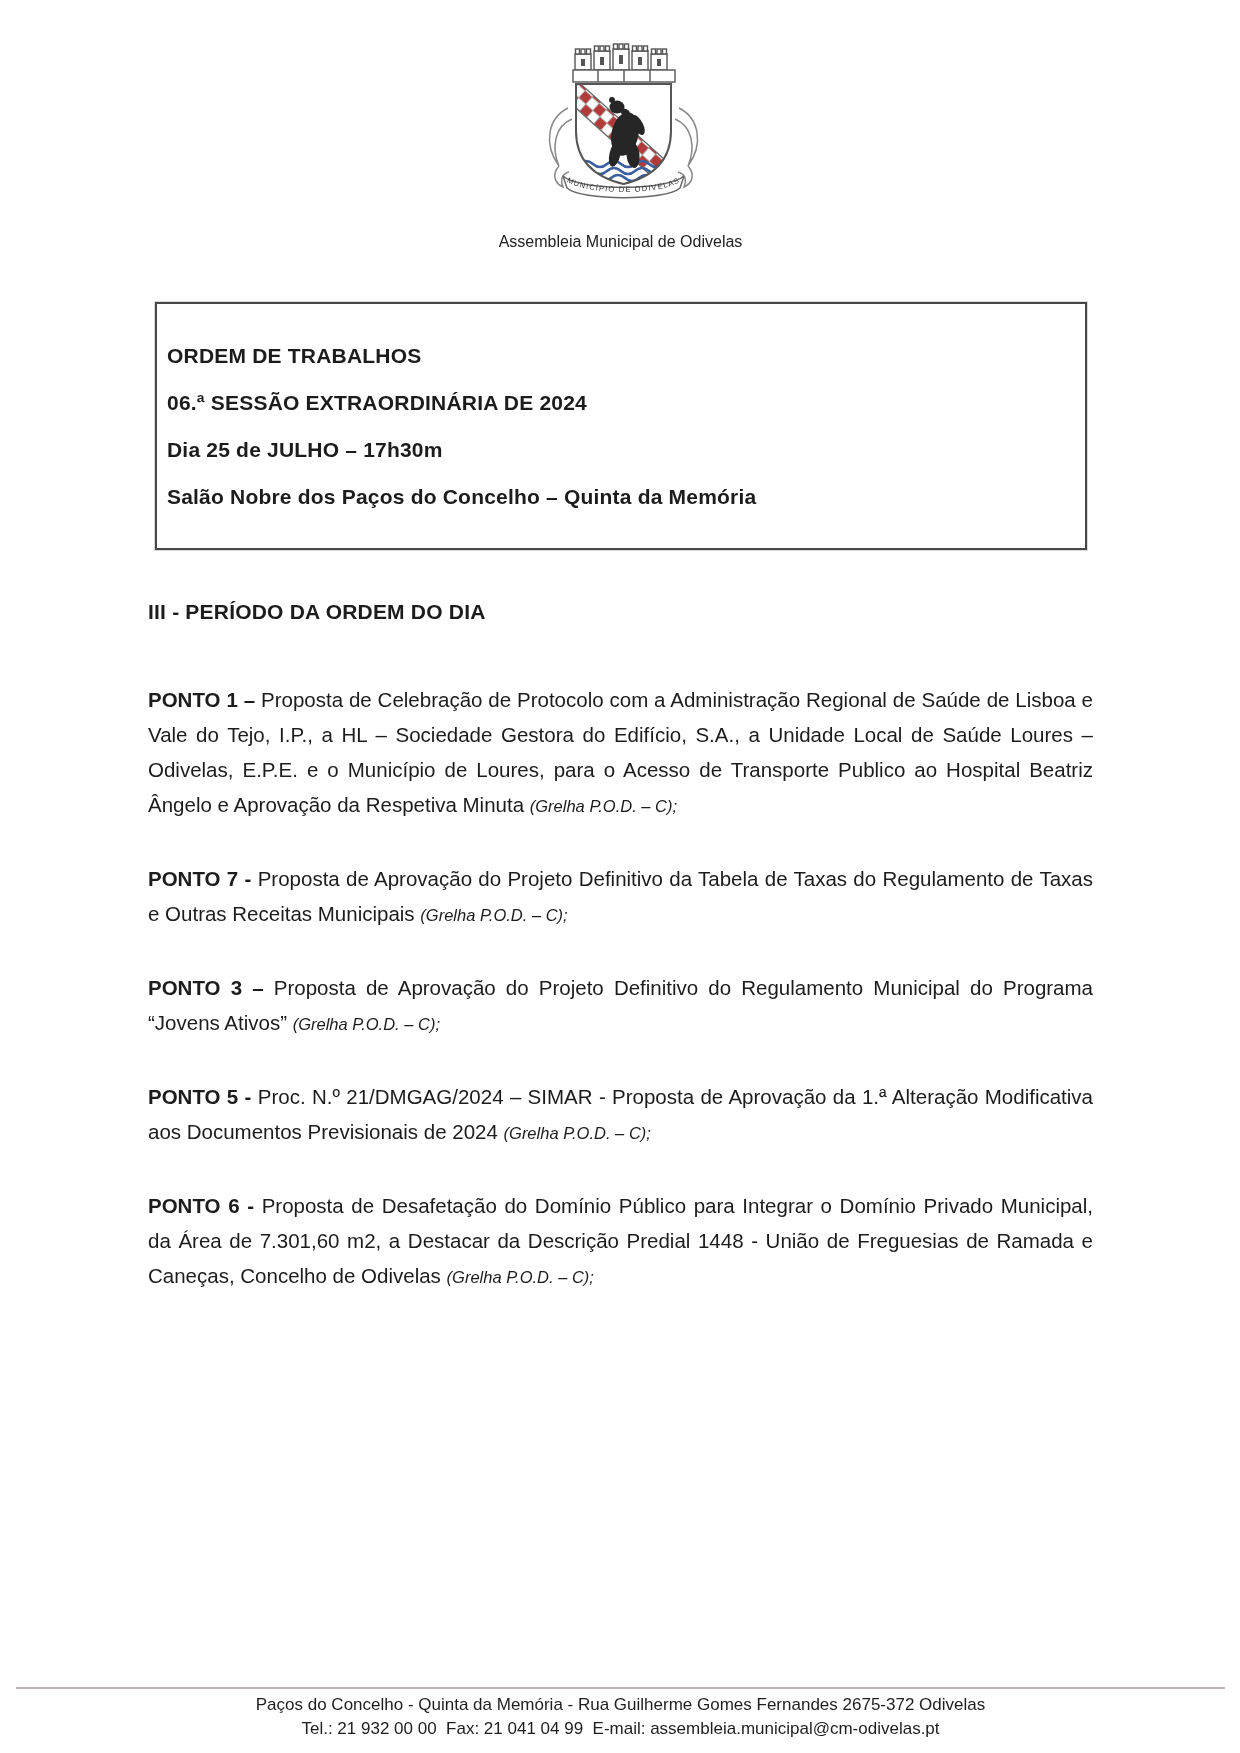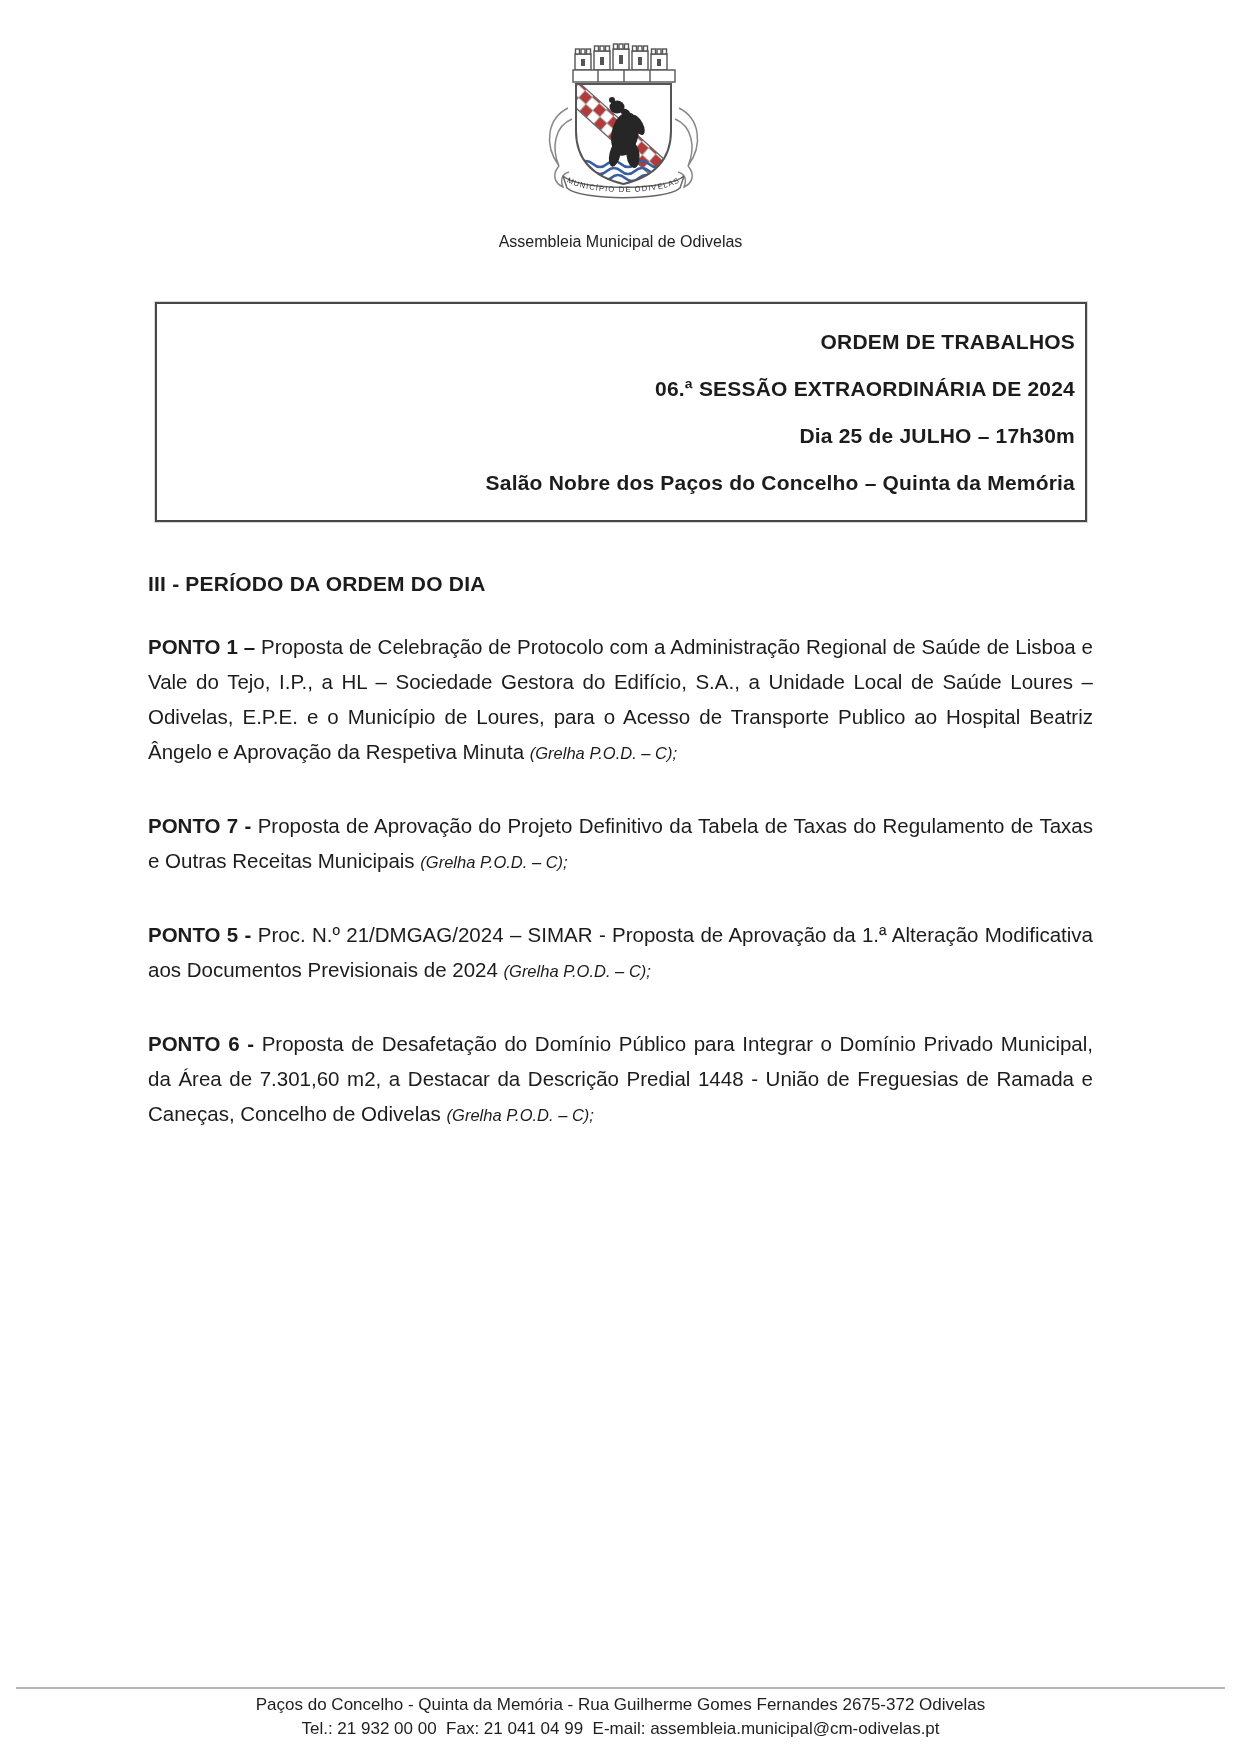--- a/index.html
+++ b/index.html
@@ -15,32 +15,32 @@
   .crest-wrap svg{display:inline-block;}
   .crest-caption{
     text-align:center;font-size:16px;line-height:24px;margin-top:20px;color:#222;
   }
 
   
   .title-box{
     margin:48px 6px 44px 7px;
     border:2px solid #474747;
     box-shadow:0 0 0 1px #d8d8d8;
-    padding:14px 10px;
-    text-align:right;
+    padding:28px 10px;
+    text-align:left;
   }
   .title-box .box-line{
     font-weight:bold;font-size:21px;line-height:47px;letter-spacing:.2px;
   }
 
   
   .section-heading{
     margin:0 0 35px 0;font-size:21px;line-height:35px;font-weight:bold;letter-spacing:.2px;
   }
-  .section-heading.last{margin-bottom:26px;}
+  .section-heading.last{margin-bottom:51px;}
   .grelha{
     font-weight:normal;font-style:italic;font-size:16.5px;letter-spacing:0;
   }
 
   
   .ponto{
     margin:0 0 37px 0;font-size:20.5px;line-height:35px;
     text-align:justify;text-justify:inter-word;
   }
   .ponto .lead{font-weight:bold;}
@@ -160,20 +160,21 @@
   </div>
 
 
 
   <p class="section-heading last"><span>III - PERÍODO DA ORDEM DO DIA</span><span class="grelha"></span></p>
 
   <p class="ponto"><span class="lead">PONTO 1 –</span> <span>Proposta de Celebração de Protocolo com a Administração Regional de Saúde de Lisboa e Vale do Tejo, I.P., a HL – Sociedade Gestora do Edifício, S.A., a Unidade Local de Saúde Loures – Odivelas, E.P.E. e o Município de Loures, para o Acesso de Transporte Publico ao Hospital Beatriz Ângelo e Aprovação da Respetiva Minuta</span> <span class="grelha">(Grelha P.O.D. – C);</span></p>
 
   <p class="ponto"><span class="lead">PONTO 7 -</span> <span>Proposta de Aprovação do Projeto Definitivo da Tabela de Taxas do Regulamento de Taxas e Outras Receitas Municipais</span> <span class="grelha">(Grelha P.O.D. – C);</span></p>
 
+  <p class="ponto"><span class="lead">PONTO 3 –</span> <span>Proposta de Aprovação do Projeto Definitivo do Regulamento Municipal do Programa “Jovens Ativos”</span> <span class="grelha">(Grelha P.O.D. – C);</span></p>
 
 
   <p class="ponto"><span class="lead">PONTO 5 -</span> <span>Proc. N.º 21/DMGAG/2024 – SIMAR - Proposta de Aprovação da 1.ª Alteração Modificativa aos Documentos Previsionais de 2024</span> <span class="grelha">(Grelha P.O.D. – C);</span></p>
 
   <p class="ponto"><span class="lead">PONTO 6 -</span> <span>Proposta de Desafetação do Domínio Público para Integrar o Domínio Privado Municipal, da Área de 7.301,60 m2, a Destacar da Descrição Predial 1448 - União de Freguesias de Ramada e Caneças, Concelho de Odivelas</span> <span class="grelha">(Grelha P.O.D. – C);</span></p>
 
 
 </div>
 
 <footer>

